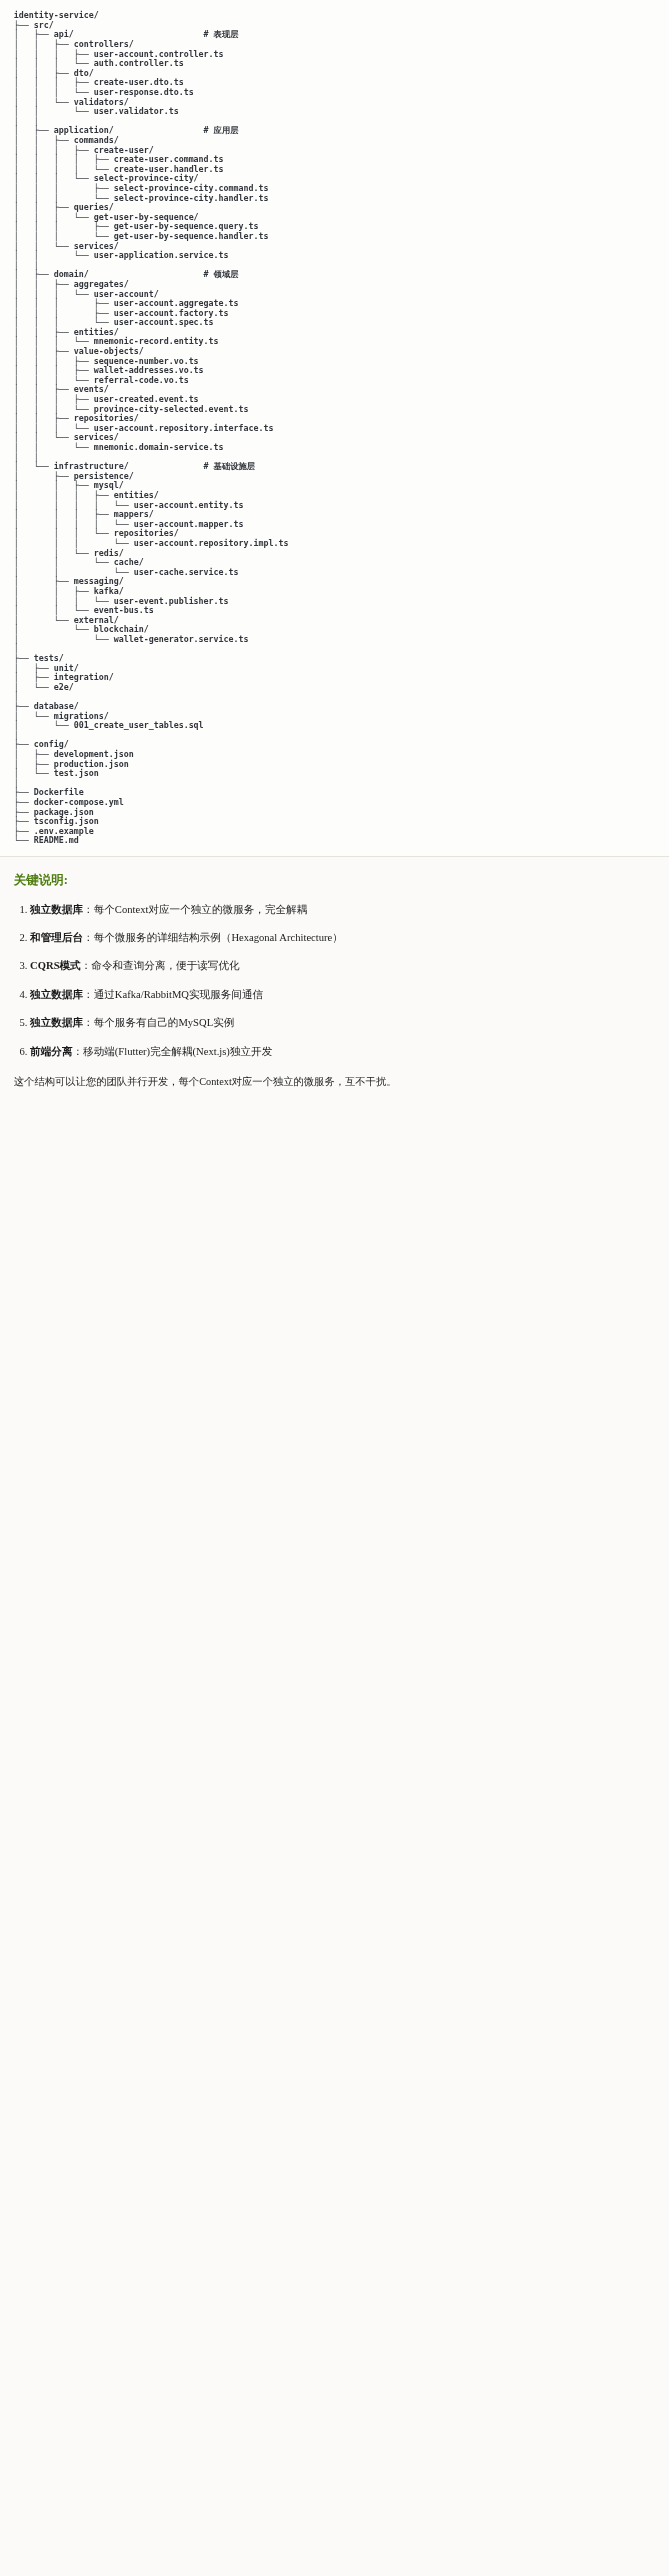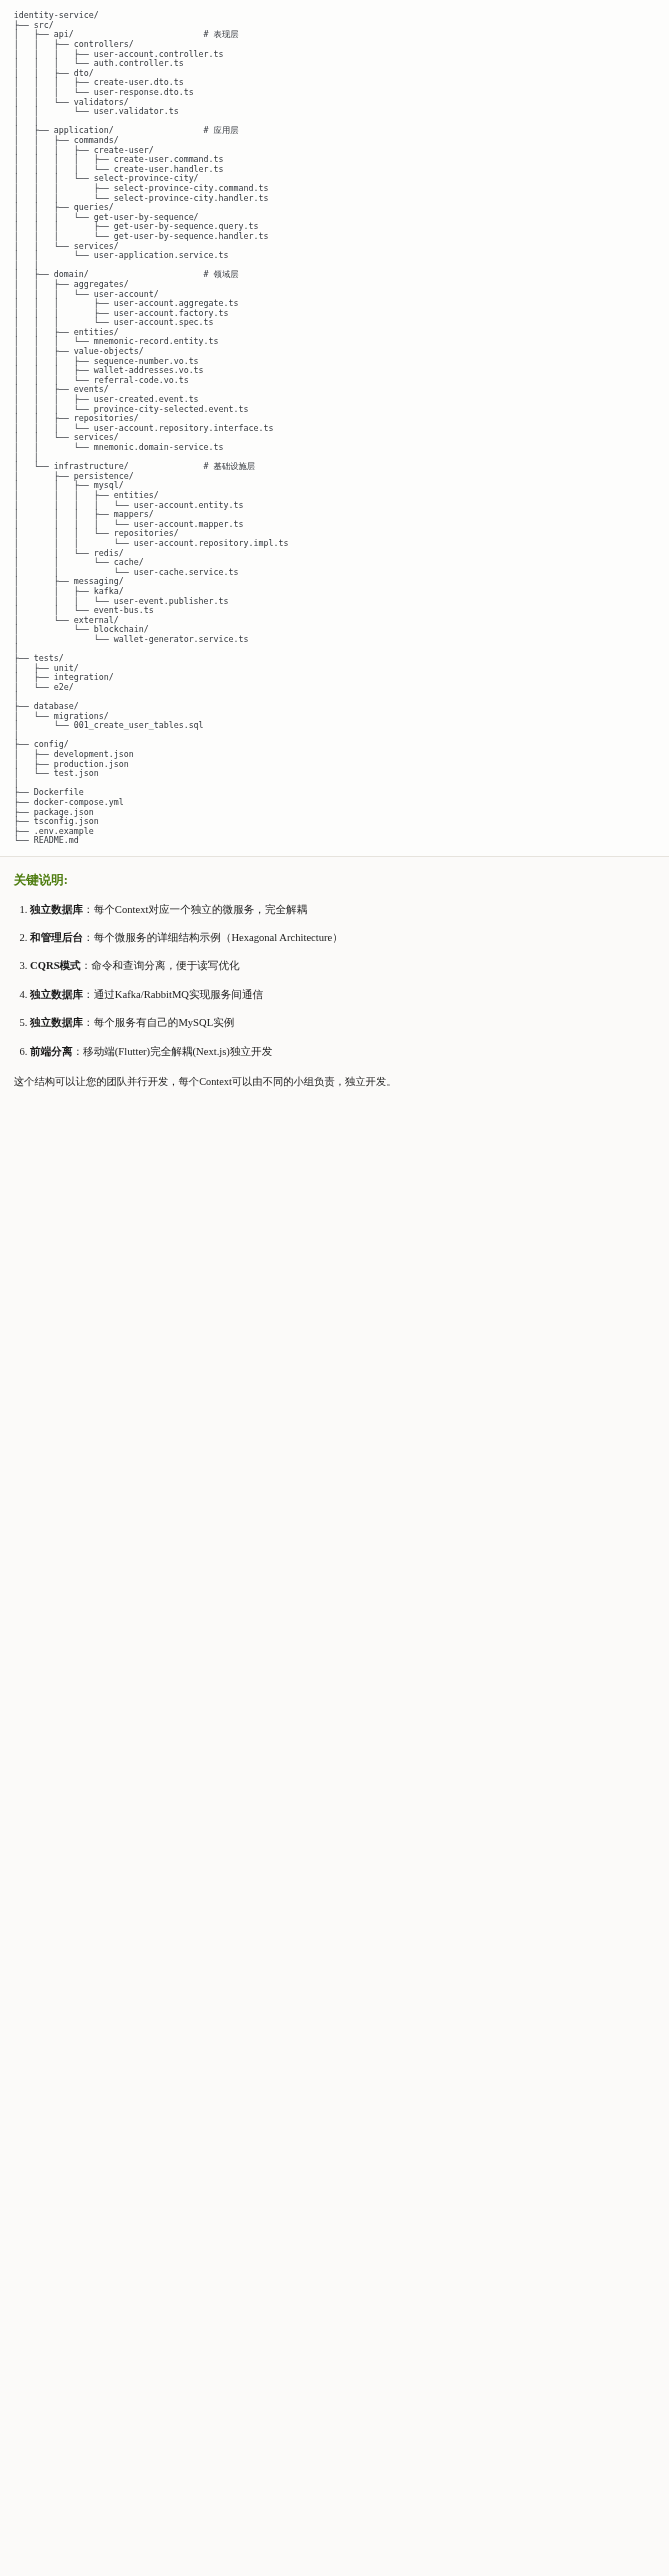--- a/index.html
+++ b/index.html
@@ -28,20 +28,21 @@
     color:#111;
     line-height:1.25;
   }
 
   
   .code-wrap{
     background:#fdfdfc;
     border-bottom:0.6px solid #e6e3dd;
     padding:11.3px 0 10px 0;
     box-sizing:border-box;
+    font-weight:bold;
   }
   pre.tree{
     margin:0;
     padding:0 13.8px;
     font-family:"DejaVu Sans Mono","Liberation Mono",monospace;
     font-size:8.3px;
     line-height:9.6px;
     color:#32363c;
     white-space:pre;
     letter-spacing:0;
@@ -181,17 +182,17 @@
   <div class="notes">
     <h3>关键说明:</h3>
     <ol id="notes-list">
         <li><b>独立数据库</b><span>：每个Context对应一个独立的微服务，完全解耦</span></li>
         <li><b>和管理后台</b><span>：每个微服务的详细结构示例（Hexagonal Architecture）</span></li>
         <li><b>CQRS模式</b><span>：命令和查询分离，便于读写优化</span></li>
         <li><b>独立数据库</b><span>：通过Kafka/RabbitMQ实现服务间通信</span></li>
         <li><b>独立数据库</b><span>：每个服务有自己的MySQL实例</span></li>
         <li><b>前端分离</b><span>：移动端(Flutter)完全解耦(Next.js)独立开发</span></li>
       </ol>
-    <p class="closing">这个结构可以让您的团队并行开发，每个Context可以由不同的小组负责，独立开发。</p>
+    <p class="closing">这个结构可以让您的团队并行开发，每个Context对应一个独立的微服务，互不干扰。</p>
   </div>
 
 </div>
 
 
 </body></html>

